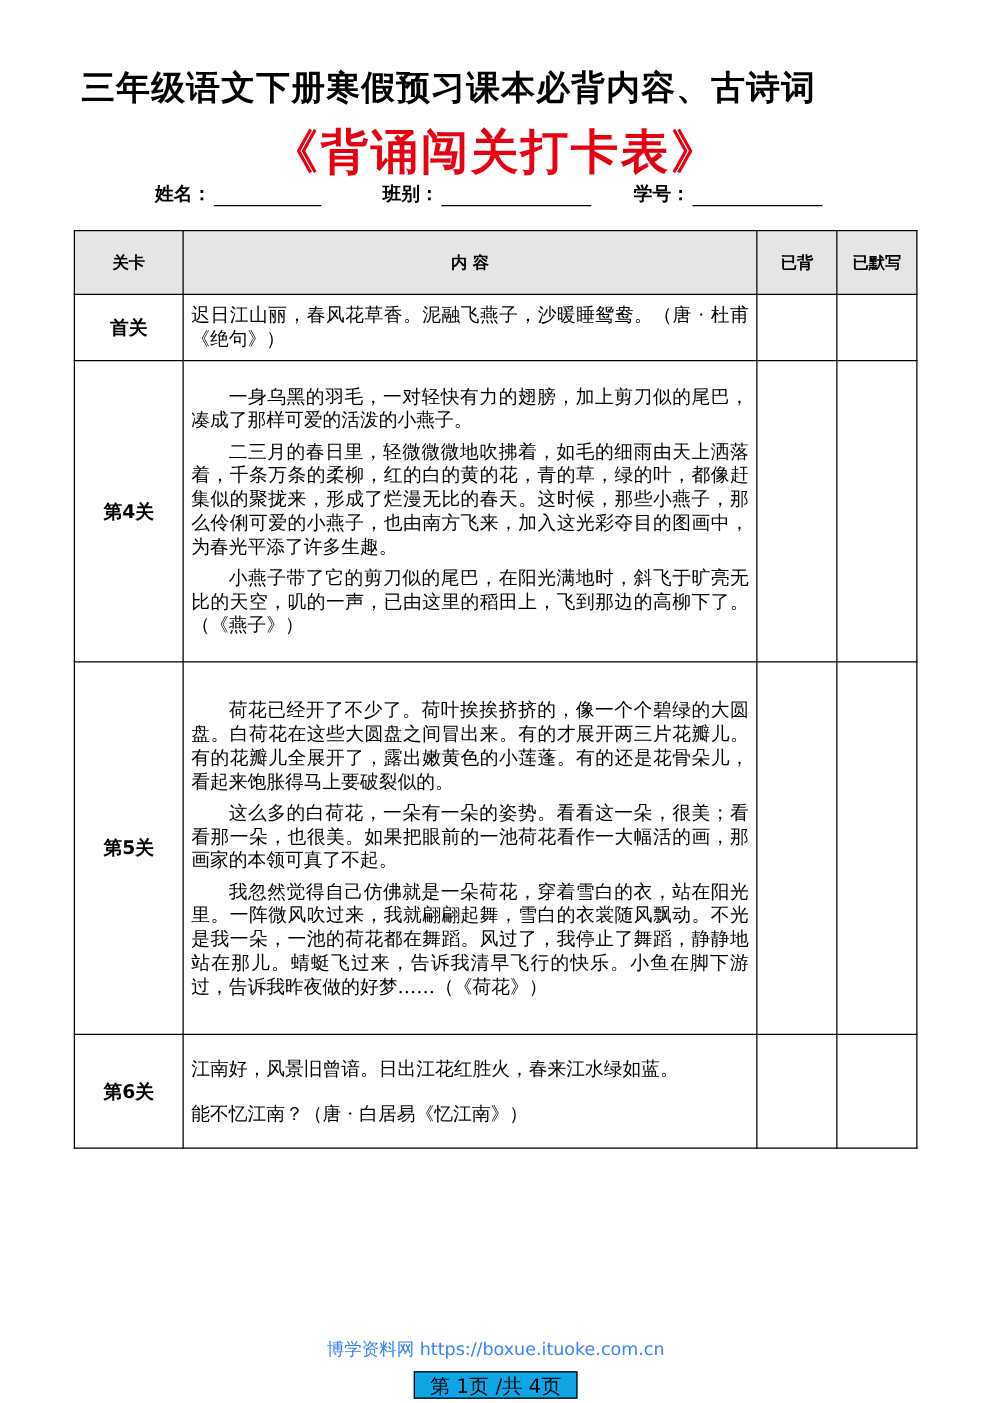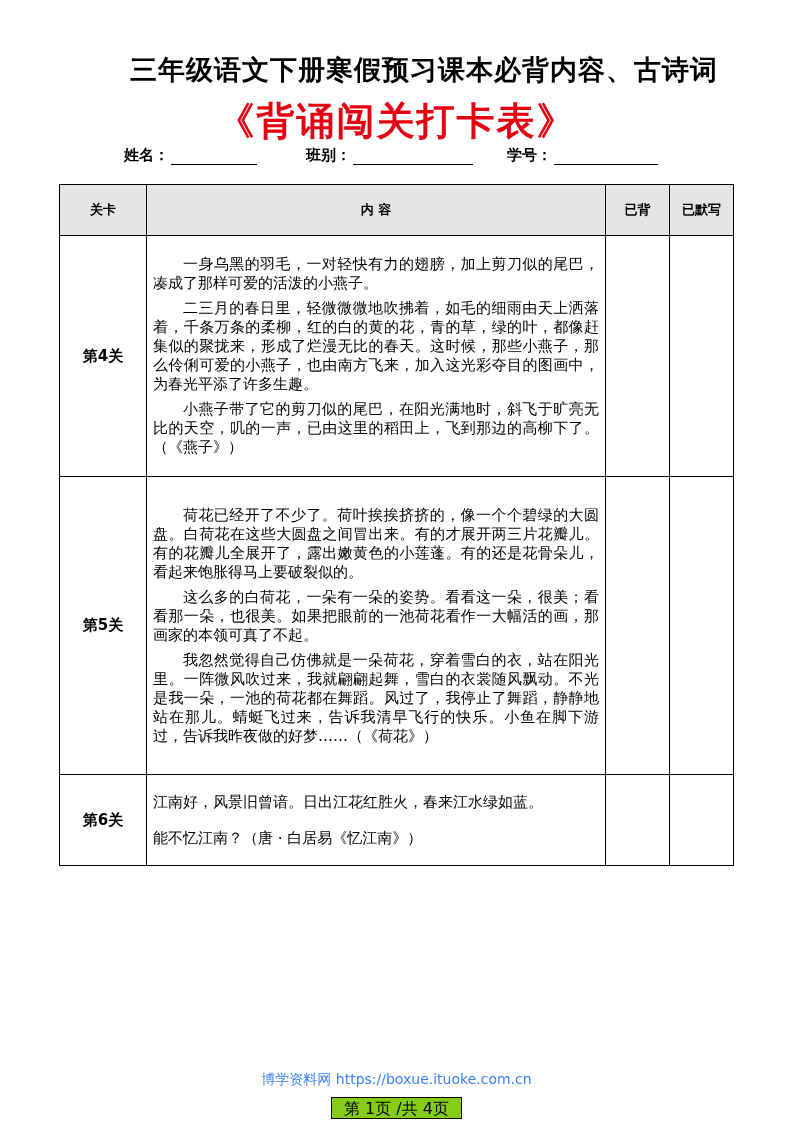--- a/index.html
+++ b/index.html
@@ -1,32 +1,32 @@
 <!DOCTYPE html>
 <html><head>
 <meta charset="utf-8">
 <style>
   html, body { margin:0; padding:0; background:#ffffff; }
   body { width:793px; height:1122px; position:relative; overflow:hidden; font-family:"DejaVu Sans", sans-serif; color:#000; }
-  .title1 { position:absolute; top:52px; left:0; width:718px; text-align:right; font-size:27px; font-weight:bold; font-family:"DejaVu Serif", serif; letter-spacing:1px; }
+  .title1 { position:absolute; top:52px; left:0; width:718px; text-align:center; font-size:27px; font-weight:bold; font-family:"DejaVu Serif", serif; letter-spacing:1px; }
   .title2 { position:absolute; top:96px; left:0; width:793px; text-align:center; font-size:38px; font-weight:bold; color:#e60012; font-family:"DejaVu Serif", serif; letter-spacing:2px; }
   .info { position:absolute; top:146px; left:0; width:793px; height:22px; font-size:15px; font-weight:bold; }
   .info .f { position:absolute; top:0; display:flex; align-items:flex-end; }
   .info .line { display:inline-block; border-bottom:1px solid #000; height:16px; margin-left:2px; }
   table { position:absolute; top:184px; left:59px; border-collapse:collapse; width:674px; table-layout:fixed; }
   td, th { border:1.5px solid #000; padding:0; vertical-align:middle; }
   th { background:#e5e5e5; font-size:13px; font-weight:bold; height:50px; }
   td.lvl { text-align:center; font-size:15px; font-weight:bold; }
   td.content { font-size:15px; line-height:19px; padding:3px 6px 3px 6px; font-family:"DejaVu Serif", serif; text-align:justify; }
   td.content p { margin:0; text-indent:2em; }
   td.content p + p { margin-top:6px; }
   td.content p.noind { text-indent:0; }
   td.check { }
   .footer-site { position:absolute; top:1071px; left:0; width:793px; text-align:center; font-size:14px; color:#3b82f6; }
-  .footer-page { position:absolute; top:1097px; left:331px; width:131px; height:22px; background:#84cc16; border:1px solid #000; font-size:16px; text-align:center; line-height:22px; box-sizing:border-box; }
+  .footer-page { position:absolute; top:1097px; left:331px; width:131px; height:22px; background:#0ea5e9; border:1px solid #000; font-size:16px; text-align:center; line-height:22px; box-sizing:border-box; }
 </style>
 </head>
 <body>
 
 <div class="title1">三年级语文下册寒假预习课本必背内容、古诗词</div>
 <div class="title2">《背诵闯关打卡表》</div>
 
 <div class="info">
   <div class="f" style="left:124px;">
     <span>姓名：</span>
@@ -51,20 +51,28 @@
   </colgroup>
   <thead>
     <tr>
       <th>关卡</th>
       <th>内 容</th>
       <th>已背</th>
       <th>已默写</th>
     </tr>
   </thead>
   <tbody>
+    <tr style="height:53px;">
+      <td class="lvl">首关</td>
+      <td class="content">
+        <p class="noind">迟日江山丽，春风花草香。泥融飞燕子，沙暖睡鸳鸯。（唐 · 杜甫《绝句》）</p>
+      </td>
+      <td class="check"></td>
+      <td class="check"></td>
+    </tr>
     <tr style="height:241px;">
       <td class="lvl">第4关</td>
       <td class="content">
         <p>一身乌黑的羽毛，一对轻快有力的翅膀，加上剪刀似的尾巴，凑成了那样可爱的活泼的小燕子。</p>
         <p>二三月的春日里，轻微微微地吹拂着，如毛的细雨由天上洒落着，千条万条的柔柳，红的白的黄的花，青的草，绿的叶，都像赶集似的聚拢来，形成了烂漫无比的春天。这时候，那些小燕子，那么伶俐可爱的小燕子，也由南方飞来，加入这光彩夺目的图画中，为春光平添了许多生趣。</p>
         <p>小燕子带了它的剪刀似的尾巴，在阳光满地时，斜飞于旷亮无比的天空，叽的一声，已由这里的稻田上，飞到那边的高柳下了。（《燕子》）</p>
       </td>
       <td class="check"></td>
       <td class="check"></td>
     </tr>

